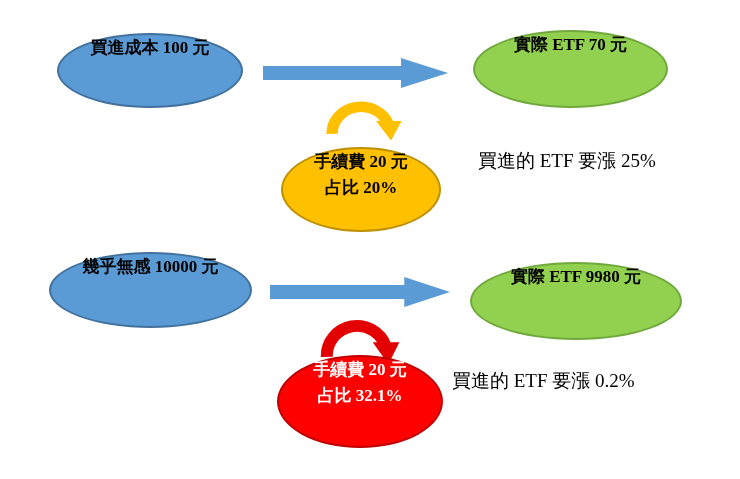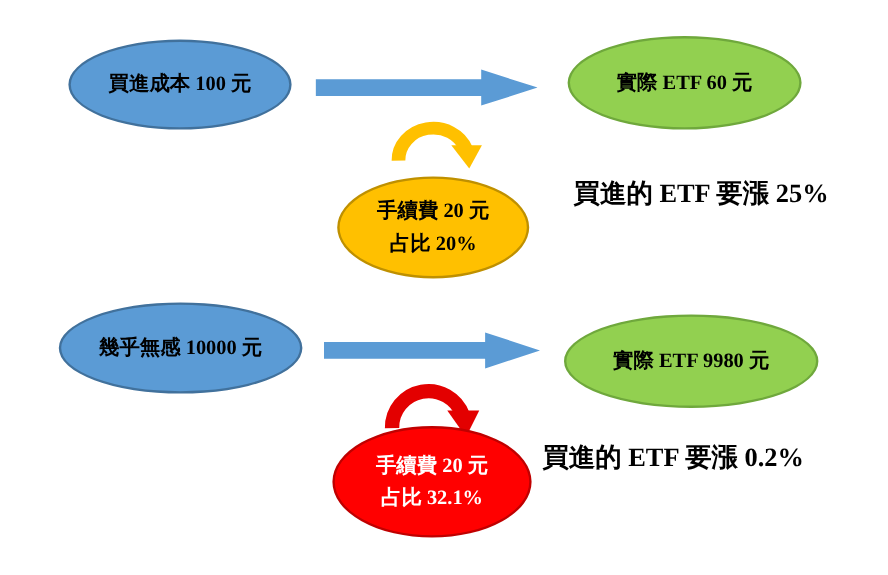--- a/index.html
+++ b/index.html
@@ -6,21 +6,21 @@
   html,body { background:#ffffff; }
   body {
     width:740px; height:479px; position:relative; overflow:hidden;
     font-family:"Liberation Serif","DejaVu Serif",serif;
     color:#000;
   }
   .stage { position:absolute; inset:0; }
 
   .ellipse {
     position:absolute; border-radius:50%;
-    display:flex; flex-direction:column; align-items:center; justify-content:center;
+    display:flex; flex-direction:column; align-items:center; 
     text-align:center; font-weight:bold; font-size:17px; line-height:1.55;
     white-space:nowrap;
   }
   .cost   { background:#5B9BD5; border:2px solid #41719C; }
   .result { background:#92D050; border:2px solid #6FA83C; }
   .fee-small { background:#FFC000; border:2px solid #BF9000; }
   .fee-large { background:#FF0000; border:2px solid #C00000; color:#ffffff; }
 
   .e-cost-1   { left:57px;  top:33px;  width:186px; height:75px; }
   .e-result-1 { left:473px; top:30px;  width:195px; height:78px; }
@@ -38,21 +38,21 @@
   .curved { position:absolute; }
   .c-1 { left:318px; top:84px;  width:88px; height:58px; }
   .c-2 { left:312px; top:300px; width:92px; height:66px; }
   .curved svg { display:block; width:100%; height:100%; }
   .curved.yellow path    { stroke:#FFC000; }
   .curved.yellow polygon { fill:#FFC000; }
   .curved.red path    { stroke:#E30000; }
   .curved.red polygon { fill:#E30000; }
 
   .note {
-    position:absolute; font-weight:bold; font-size:22px; line-height:29px;
+    position:absolute; font-weight:normal; font-size:19px; line-height:29px;
     white-space:nowrap;
   }
   .n-1 { left:478px; top:146px; width:255px; }
   .n-2 { left:452px; top:366px; width:255px; }
 </style>
 </head>
 <body>
 
 <div class="stage">
 
@@ -60,21 +60,21 @@
     <span>買進成本 100 元</span>
   </div>
 
   <div class="arrow a-1">
     <svg viewBox="0 0 185 32" preserveAspectRatio="none" aria-hidden="true">
       <polygon points="0,9 138,9 138,1 185,16 138,31 138,23 0,23"></polygon>
     </svg>
   </div>
 
   <div class="ellipse result e-result-1">
-    <span>實際 ETF 60 元</span>
+    <span>實際 ETF 70 元</span>
   </div>
 
   <div class="curved yellow c-1">
     <svg viewBox="0 0 100 72" preserveAspectRatio="none" aria-hidden="true">
       <path d="M 16 62 A 33 33 0 0 1 80 50" fill="none" stroke-width="13"></path>
       <polygon points="66,46 95,46 83,70"></polygon>
     </svg>
   </div>
 
   <div class="ellipse fee-small e-fee-1">

